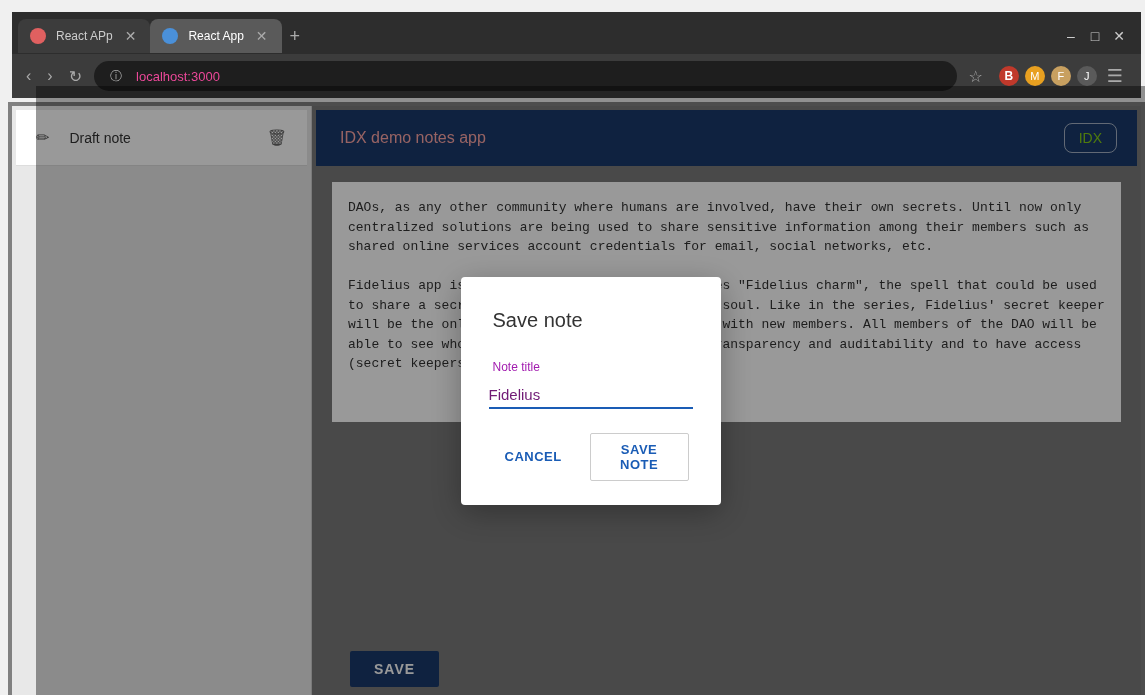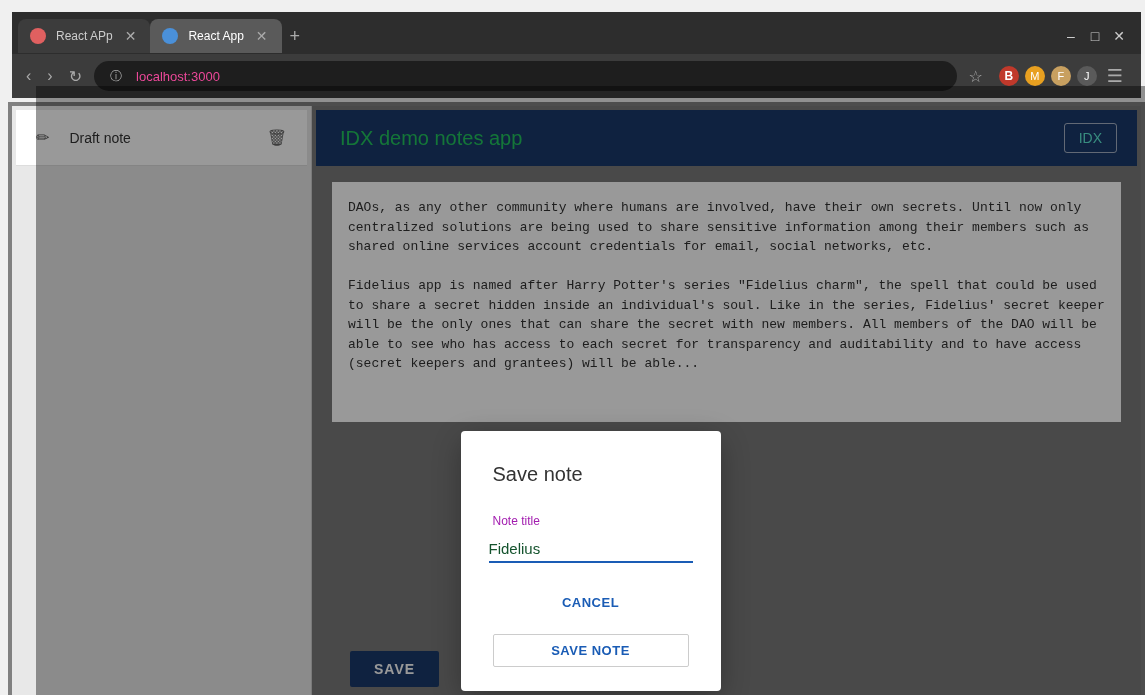--- a/index.html
+++ b/index.html
@@ -151,30 +151,30 @@
     .app-header {
       background: #1a3a6b;
       padding: 0 20px;
       display: flex;
       align-items: center;
       justify-content: space-between;
       height: 56px;
       flex-shrink: 0;
     }
     .app-title {
-      color: #22c55e;
-      font-size: 20px;
+      color: #fca5a5;
+      font-size: 16px;
       font-weight: 500;
     }
     .idx-button {
       border: 1px solid rgba(255,255,255,0.6);
-      color: #5eead4;
+      color: #84cc16;
       background: transparent;
       padding: 6px 14px;
-      border-radius: 3px;
+      border-radius: 8px;
       cursor: pointer;
       font-size: 14px;
     }
 
     
     .note-editor-area {
       flex: 1;
       padding: 16px;
       position: relative;
     }
@@ -209,21 +209,21 @@
 
     
     .overlay {
       position: fixed;
       top: 86px;
       left: 0;
       right: 0;
       bottom: 0;
       background: rgba(0,0,0,0.4);
       display: flex;
-      align-items: flex-end;
+      align-items: center;
       justify-content: center;
       z-index: 100;
       margin-left: 36px;
     }
 
     
     .dialog {
       background: #fff;
       border-radius: 4px;
       padding: 28px 28px 20px 28px;
@@ -240,30 +240,29 @@
       font-size: 12px;
       color: #a21caf;
       margin-bottom: 4px;
     }
     .dialog-input {
       width: 100%;
       border: none;
       border-bottom: 2px solid #1a5cb5;
       padding: 4px 0;
       font-size: 15px;
-      color: #14532d;
+      color: #701a75;
       outline: none;
       margin-bottom: 20px;
       background: transparent;
     }
     .dialog-actions {
       display: flex;
       gap: 16px;
       justify-content: flex-end;
-      flex-direction: column;
     }
     .dialog-cancel-btn {
       background: transparent;
       border: none;
       color: #1a5cb5;
       font-size: 13px;
       font-weight: bold;
       cursor: pointer;
       padding: 8px 12px;
       letter-spacing: 0.5px;

